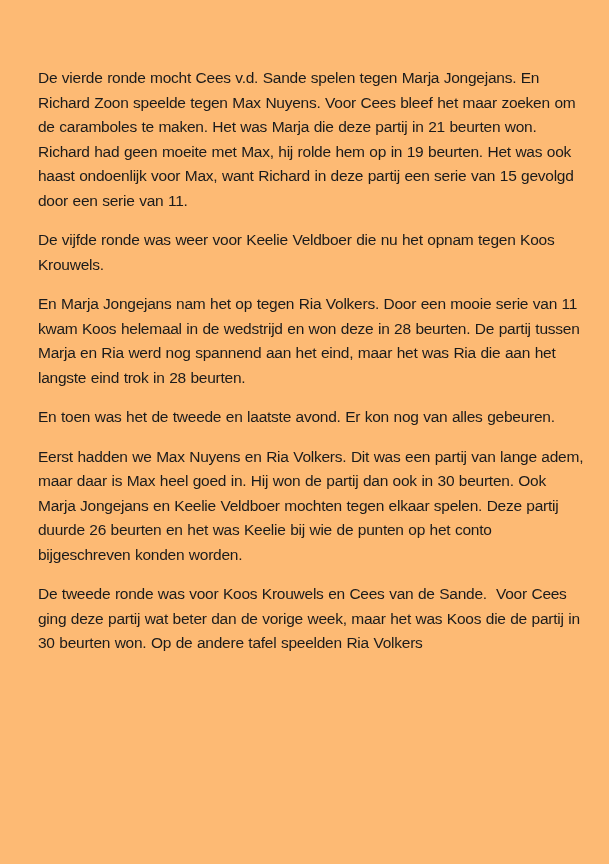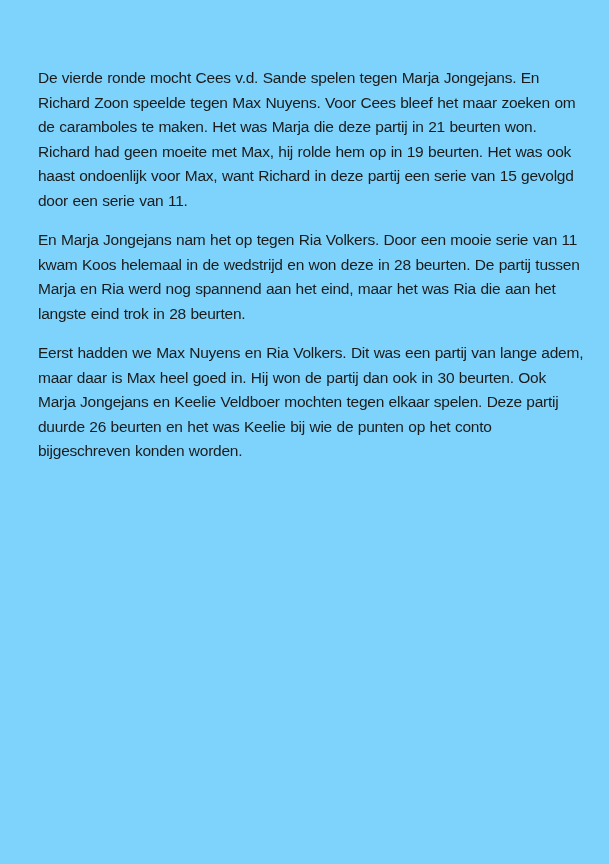--- a/index.html
+++ b/index.html
@@ -10,35 +10,38 @@
   }
   body {
     width: 609px;
     height: 864px;
     overflow: hidden;
   }
   .page {
     box-sizing: border-box;
     width: 609px;
     height: 864px;
-    background: #7dd3fc;
+    background: #fdba74;
     padding: 66px 24px 0 38px;
     font-family: "Liberation Sans", "DejaVu Sans", sans-serif;
     font-size: 15.5px;
     line-height: 24.5px;
     letter-spacing: -0.25px;
     color: #1b1b1b;
     text-align: left;
   }
   .para {
     margin: 0 0 15px 0;
     white-space: pre-wrap; 
     word-spacing: 0.5px;
   }
 </style>
 </head>
 <body>
 
 <div class="page">
   <p class="para">De vierde ronde mocht Cees v.d. Sande spelen tegen Marja Jongejans. En Richard Zoon speelde tegen Max Nuyens. Voor Cees bleef het maar zoeken om de caramboles te maken. Het was Marja die deze partij in 21 beurten won. Richard had geen moeite met Max, hij rolde hem op in 19 beurten. Het was ook haast ondoenlijk voor Max, want Richard in deze partij een serie van 15 gevolgd door een serie van 11.</p>
+  <p class="para">De vijfde ronde was weer voor Keelie Veldboer die nu het opnam tegen Koos Krouwels.</p>
   <p class="para">En Marja Jongejans nam het op tegen Ria Volkers. Door een mooie serie van 11 kwam Koos helemaal in de wedstrijd en won deze in 28 beurten. De partij tussen Marja en Ria werd nog spannend aan het eind, maar het was Ria die aan het langste eind trok in 28 beurten.</p>
+  <p class="para">En toen was het de tweede en laatste avond. Er kon nog van alles gebeuren.</p>
   <p class="para">Eerst hadden we Max Nuyens en Ria Volkers. Dit was een partij van lange adem, maar daar is Max heel goed in. Hij won de partij dan ook in 30 beurten. Ook Marja Jongejans en Keelie Veldboer mochten tegen elkaar spelen. Deze partij duurde 26 beurten en het was Keelie bij wie de punten op het conto bijgeschreven konden worden.</p>
+  <p class="para">De tweede ronde was voor Koos Krouwels en Cees van de Sande.  Voor Cees ging deze partij wat beter dan de vorige week, maar het was Koos die de partij in 30 beurten won. Op de andere tafel speelden Ria Volkers</p>
 </div>
 
 </body></html>

